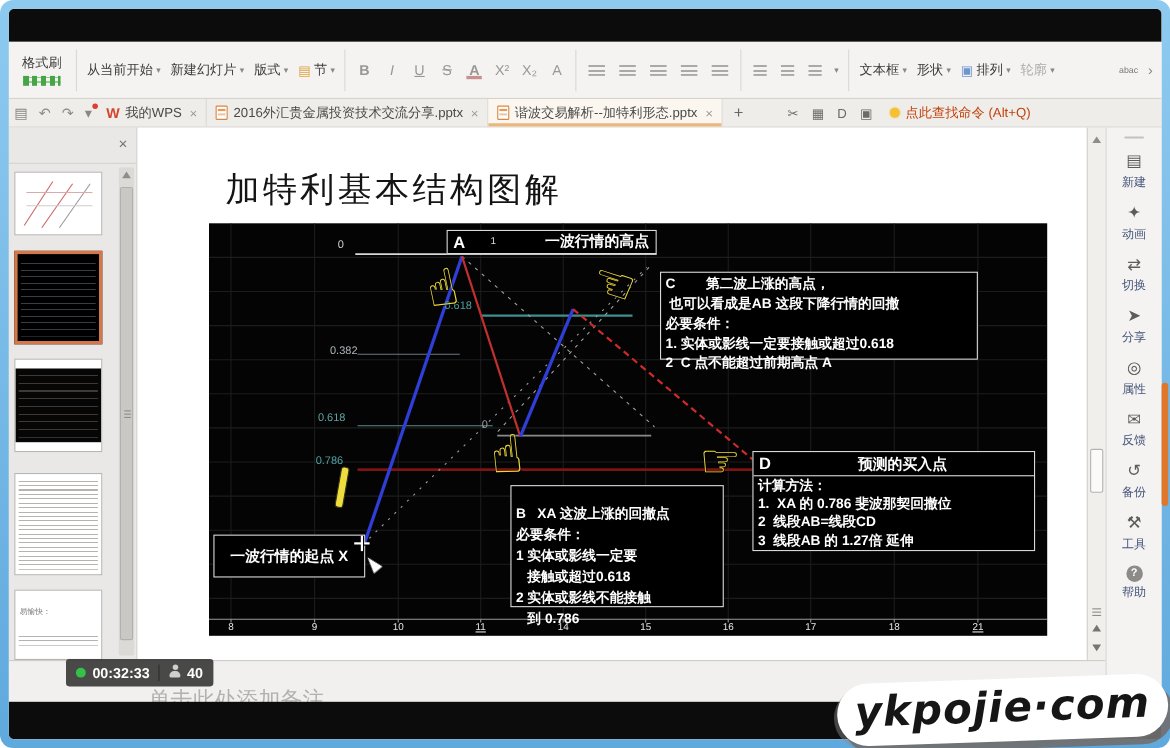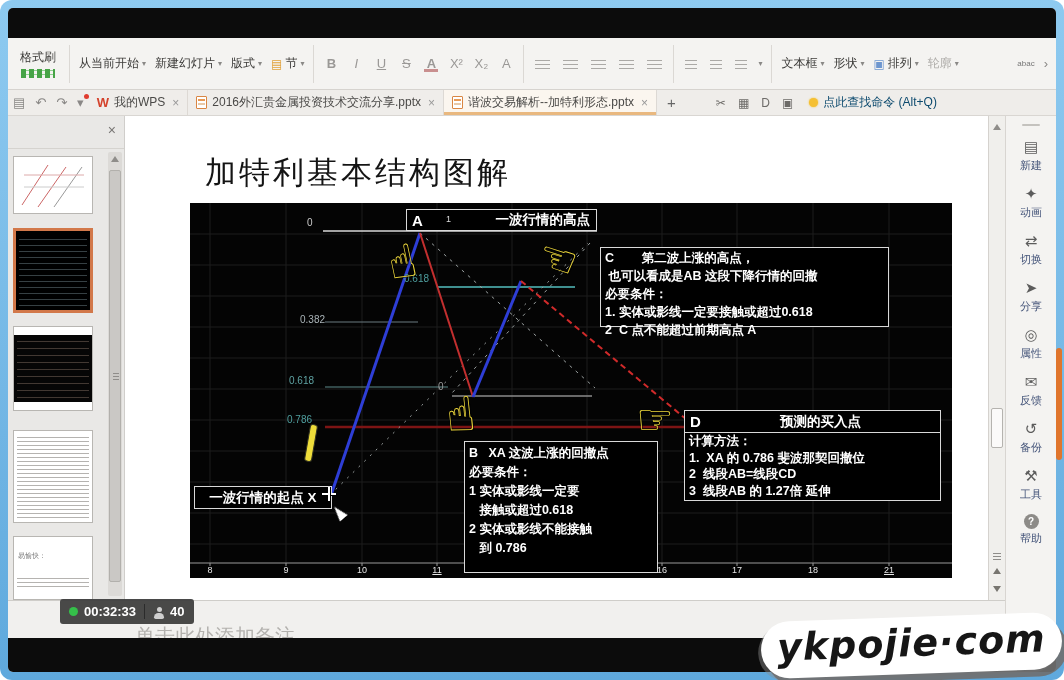--- a/index.html
+++ b/index.html
@@ -29,21 +29,21 @@
   .tbico{display:flex;align-items:center;padding:0 5px;color:#8a8886;font-size:13px;}
   .reddot{position:relative}.reddot::after{content:"";position:absolute;right:0px;top:4px;width:5px;height:5px;border-radius:50%;background:#e03c2f;}
   .tab{display:flex;align-items:center;gap:5px;padding:0 8px;border-right:1px solid #ddd9d4;max-width:270px;white-space:nowrap;}
   .tab.active{background:#fbf6ef;box-shadow:inset 0 -3px 0 #e9b87f;}
   .wlogo{color:#d4432c;font-weight:bold;font-size:13px;}
   .pptico{width:11px;height:13px;background:#fff;border:1px solid #d98643;border-radius:1px;position:relative;flex:0 0 auto;}
   .pptico::after{content:"";position:absolute;left:1px;top:2px;right:1px;height:2px;background:#e89a55;box-shadow:0 4px 0 #e8c9a8;}
   .tclose{color:#999;font-size:12px;padding-left:2px;}
   .newtab{display:flex;align-items:center;padding:0 10px;color:#666;font-size:15px;}
   .tbicons{display:flex;align-items:center;gap:12px;margin-left:30px;color:#6d6b68;font-size:12px;}
-  .findcmd{display:flex;align-items:center;gap:5px;margin-left:16px;margin-right:8px;color:#0c4a6e;}
+  .findcmd{display:flex;align-items:center;gap:5px;margin-left:16px;margin-right:8px;color:#c2410c;}
   .bulb{width:9px;height:9px;border-radius:50%;background:#f5c033;box-shadow:0 0 2px #f5c033;}
   
   .main{position:absolute;left:0;top:108px;width:100%;height:484px;}
   .thumbs{position:absolute;left:0;top:0;bottom:0;width:117px;background:#e9e8e6;border-right:1px solid #d0cecb;}
   .pclose{position:absolute;right:8px;top:6px;color:#787674;font-size:14px;}
   .psep{position:absolute;left:0;right:0;top:32px;height:1px;background:#d5d3cf;}
   .thumb{position:absolute;left:5px;width:80px;background:#fff;border:1px solid #b8b6b2;overflow:hidden;}
   .thumb.sel{border:3px solid #d2784a;}
   .tlines{margin:4px 3px;height:calc(100% - 8px);background:repeating-linear-gradient(0deg,#b5b3b0 0 1px,transparent 1px 4px);}
   .pscroll{position:absolute;right:2px;top:36px;bottom:4px;width:14px;background:#dcdad7;border-radius:2px;}
@@ -55,28 +55,28 @@
   
   .chart{position:absolute;left:65px;top:87px;width:762px;height:375px;background:#040404;}
   .chart svg{position:absolute;left:0;top:0;}
   .cbox{position:absolute;background:#000;border:1px solid #d9d9d9;color:#fff;font-weight:bold;z-index:3;}
   .cbox .ln{white-space:pre;font-size:12.5px;line-height:18px;padding:0 4px;}
   .abox{left:216px;top:6px;width:191px;height:22px;display:flex;align-items:center;}
   .abox .pt{font-size:15px;padding-left:5px;}
   .abox .a1{position:absolute;left:39px;top:4px;font-size:9px;font-weight:normal;color:#ddd;}
   .abox .t{margin-left:auto;padding-right:6px;font-size:13.5px;}
   .cboxC{left:410px;top:44px;width:289px;height:80px;padding-top:1px;}
-  .cboxB{left:274px;top:238px;width:194px;height:132px;padding-top:2px;}
+  .cboxB{left:274px;top:238px;width:194px;height:111px;padding-top:16px;}
   .cboxB .ln{line-height:19px;}
   .dbox{left:494px;top:207px;width:257px;height:91px;}
   .dttl{display:flex;align-items:center;height:22px;border-bottom:1px solid #d9d9d9;}
   .dttl .pt{font-size:15px;padding-left:5px;}
   .dttl .t{margin:0 auto;font-size:13.5px;text-align:center;}
   .dbox .ln{line-height:16.5px;font-size:12.5px;}
-  .xbox{left:4px;top:283px;width:138px;height:23px;display:flex;align-items:center;justify-content:center;font-size:13.5px;}
+  .xbox{left:4px;top:283px;width:138px;height:39px;display:flex;align-items:center;justify-content:center;font-size:13.5px;}
   .fib{position:absolute;font-size:10px;z-index:2;}
   .hand{position:absolute;color:#ecd63b;text-shadow:0 0 1px #000,1px 1px 0 #00000088;z-index:4;line-height:1;}
   .pen{position:absolute;left:117px;top:221px;width:8px;height:38px;background:#eedd3a;border:1px solid #332;border-radius:3px;transform:rotate(10deg);z-index:4;}
   .mcur{position:absolute;left:138px;top:296px;z-index:5;}
   .mcur .arr{position:absolute;left:6px;top:6px;width:0;height:0;border-left:5px solid transparent;border-right:5px solid transparent;border-bottom:15px solid #fff;transform:rotate(-40deg);filter:drop-shadow(1px 1px 0 #000);}
   .mcur .cx{position:absolute;left:-6px;top:-6px;width:14px;height:2px;background:#fff;box-shadow:1px 1px 0 #000;}
   .mcur .cy{position:absolute;left:0px;top:-12px;width:2px;height:14px;background:#fff;box-shadow:1px 1px 0 #000;}
   .xaxis span{position:absolute;top:362px;transform:translateX(-50%);color:#e6e6e6;font-size:9px;z-index:2;}
   
   .vscroll{position:absolute;right:51px;top:0;width:17px;height:490px;background:#f0efec;border-left:1px solid #d5d2ce;}
@@ -90,21 +90,21 @@
   .sbitem{display:flex;flex-direction:column;align-items:center;margin:6px 0;cursor:default;}
   .sbicon{font-size:15px;color:#5c5c5c;height:18px;line-height:18px;}
   .sblabel{font-size:11px;color:#45557a;margin-top:2px;}
   .helpcirc{width:15px;height:15px;border-radius:50%;background:#8d8b88;color:#fff;font-size:10px;font-weight:bold;display:flex;align-items:center;justify-content:center;}
   
   .notes{position:absolute;left:0;top:592px;width:997px;height:38px;background:#f1f0ee;border-top:1px solid #cfcdc9;}
   .notesph{position:absolute;left:127px;top:22px;font-size:20px;color:#b3b1ae;}
   .bottombar{position:absolute;left:0;top:630px;width:100%;height:34px;background:#0c0c0c;z-index:7;}
   .badge{position:absolute;left:52px;top:591px;height:25px;display:flex;align-items:center;background:rgba(62,62,62,.94);border-radius:3px;padding:0 9px;gap:6px;z-index:8;color:#fff;font-size:13px;font-weight:bold;}
   .gdot{width:9px;height:9px;border-radius:50%;background:#35c04a;}
-  .vsec{display:flex;align-items:flex-end;gap:5px;padding-left:8px;margin-left:2px;border-left:1px solid rgba(0,0,0,.4);}
+  .vsec{display:flex;align-items:flex-start;gap:5px;padding-left:8px;margin-left:2px;border-left:1px solid rgba(0,0,0,.4);}
   .person{position:relative;width:12px;height:12px;}
   .person::before{content:"";position:absolute;left:3.5px;top:0;width:5px;height:5px;border-radius:50%;background:#cfcfcf;}
   .person::after{content:"";position:absolute;left:1px;top:6px;width:10px;height:6px;border-radius:5px 5px 2px 2px;background:#cfcfcf;}
   .watermark{position:absolute;right:2px;bottom:6px;transform:rotate(-2deg);font-style:italic;font-weight:900;font-size:38px;letter-spacing:1px;color:#161616;background:#fff;padding:4px 16px 9px;border-radius:30px;box-shadow:5px 7px 0 rgba(112,112,112,.92),-3px 3px 0 rgba(140,140,140,.45);z-index:20;font-family:"DejaVu Sans",sans-serif;}
   .orangetab{position:absolute;left:1056px;top:348px;width:6px;height:112px;background:#e0752c;border-radius:3px;z-index:15;}
   .t5text{font-size:7px;color:#777;padding:14px 0 0 4px;}
 </style>
 </head>
 <body>
 

